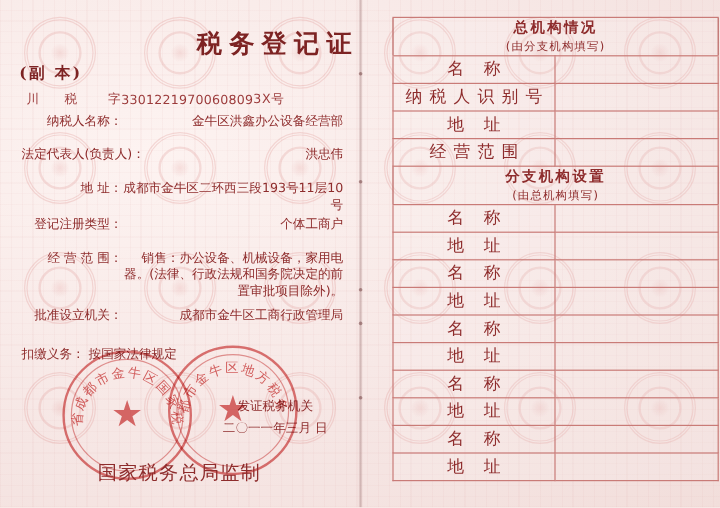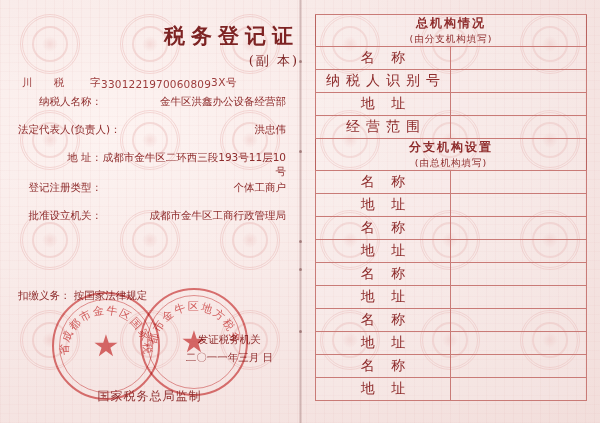--- a/index.html
+++ b/index.html
@@ -97,24 +97,24 @@
     text-align: right;
     font-family: "DejaVu Serif", serif;
     font-size: 21px;
     font-weight: bold;
     letter-spacing: 6px;
     color: #7d2323;
   }
   .subtitle {
     position: absolute;
     top: 52px; left: 16px; right: 0;
-    text-align: right;
+    text-align: left;
     font-family: "DejaVu Serif", serif;
     font-size: 13px;
-    font-weight: normal;
+    font-weight: bold;
     letter-spacing: 2px;
     color: #7d2323;
   }
   .serial {
     position: absolute;
     top: 76px; left: 22px; right: 10px;
     font-size: 10.5px;
     color: #9c3b3b;
     letter-spacing: 0.5px;
     display: flex;
@@ -174,21 +174,21 @@
     font-size: 10.5px;
     color: #8e2c2c;
     text-align: center;
     line-height: 18px;
   }
   .footer-note {
     position: absolute;
     left: 0; right: 0;
     bottom: 18px;
     text-align: center;
-    font-size: 12px;
+    font-size: 16px;
     letter-spacing: 1px;
     color: #8e2c2c;
   }
 
   
   .stamp {
     position: absolute;
     width: 104px; height: 104px;
     border-radius: 50%;
     border: 2.5px solid rgba(201,42,42,0.75);
@@ -226,21 +226,21 @@
 
   
   .right {
     position: absolute;
     left: 303px; top: 0;
     width: 297px; height: 423px;
     color: #8d2b2b;
   }
   .tbl {
     position: absolute;
-    left: 12px; top: 14px;
+    left: 24px; top: 14px;
     width: 272px;
     border: 1.5px solid #b9635f;
     border-collapse: collapse;
     background: rgba(255,255,255,0.12);
   }
   .tbl td {
     border: 1px solid #c97b77;
     font-size: 14px;
     color: #8e2c2c;
     height: 22px;
@@ -331,20 +331,24 @@
         <div class="val">洪忠伟</div>
       </div>
       <div class="row">
         <div class="lbl">地        址：</div>
         <div class="val">成都市金牛区二环西三段193号11层10号</div>
       </div>
       <div class="row">
         <div class="lbl">登记注册类型：</div>
         <div class="val">个体工商户</div>
       </div>
+      <div class="row tall">
+        <div class="lbl">经 营 范 围：</div>
+        <div class="val">销售：办公设备、机械设备，家用电器。(法律、行政法规和国务院决定的前置审批项目除外)。</div>
+      </div>
       <div class="row">
         <div class="lbl">批准设立机关：</div>
         <div class="val">成都市金牛区工商行政管理局</div>
       </div>
     </div>
 
     <div class="bottom-block">
       <span class="lbl">扣缴义务：</span>
       <span>按国家法律规定</span>
     </div>

